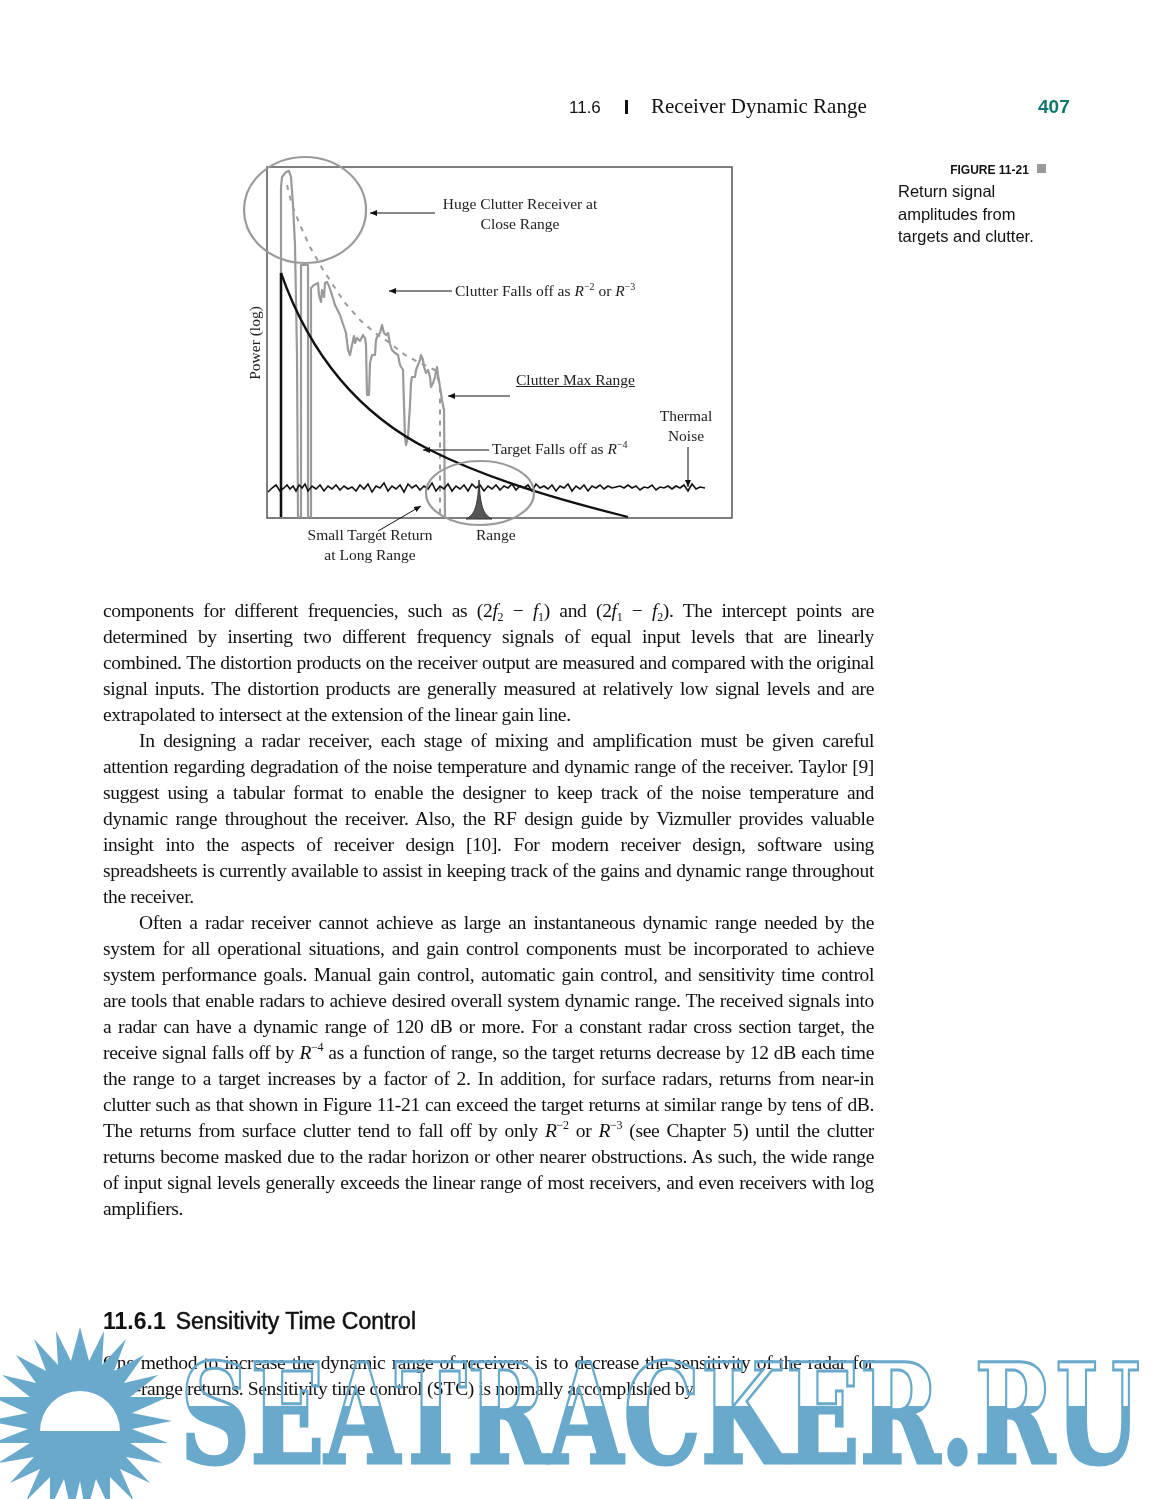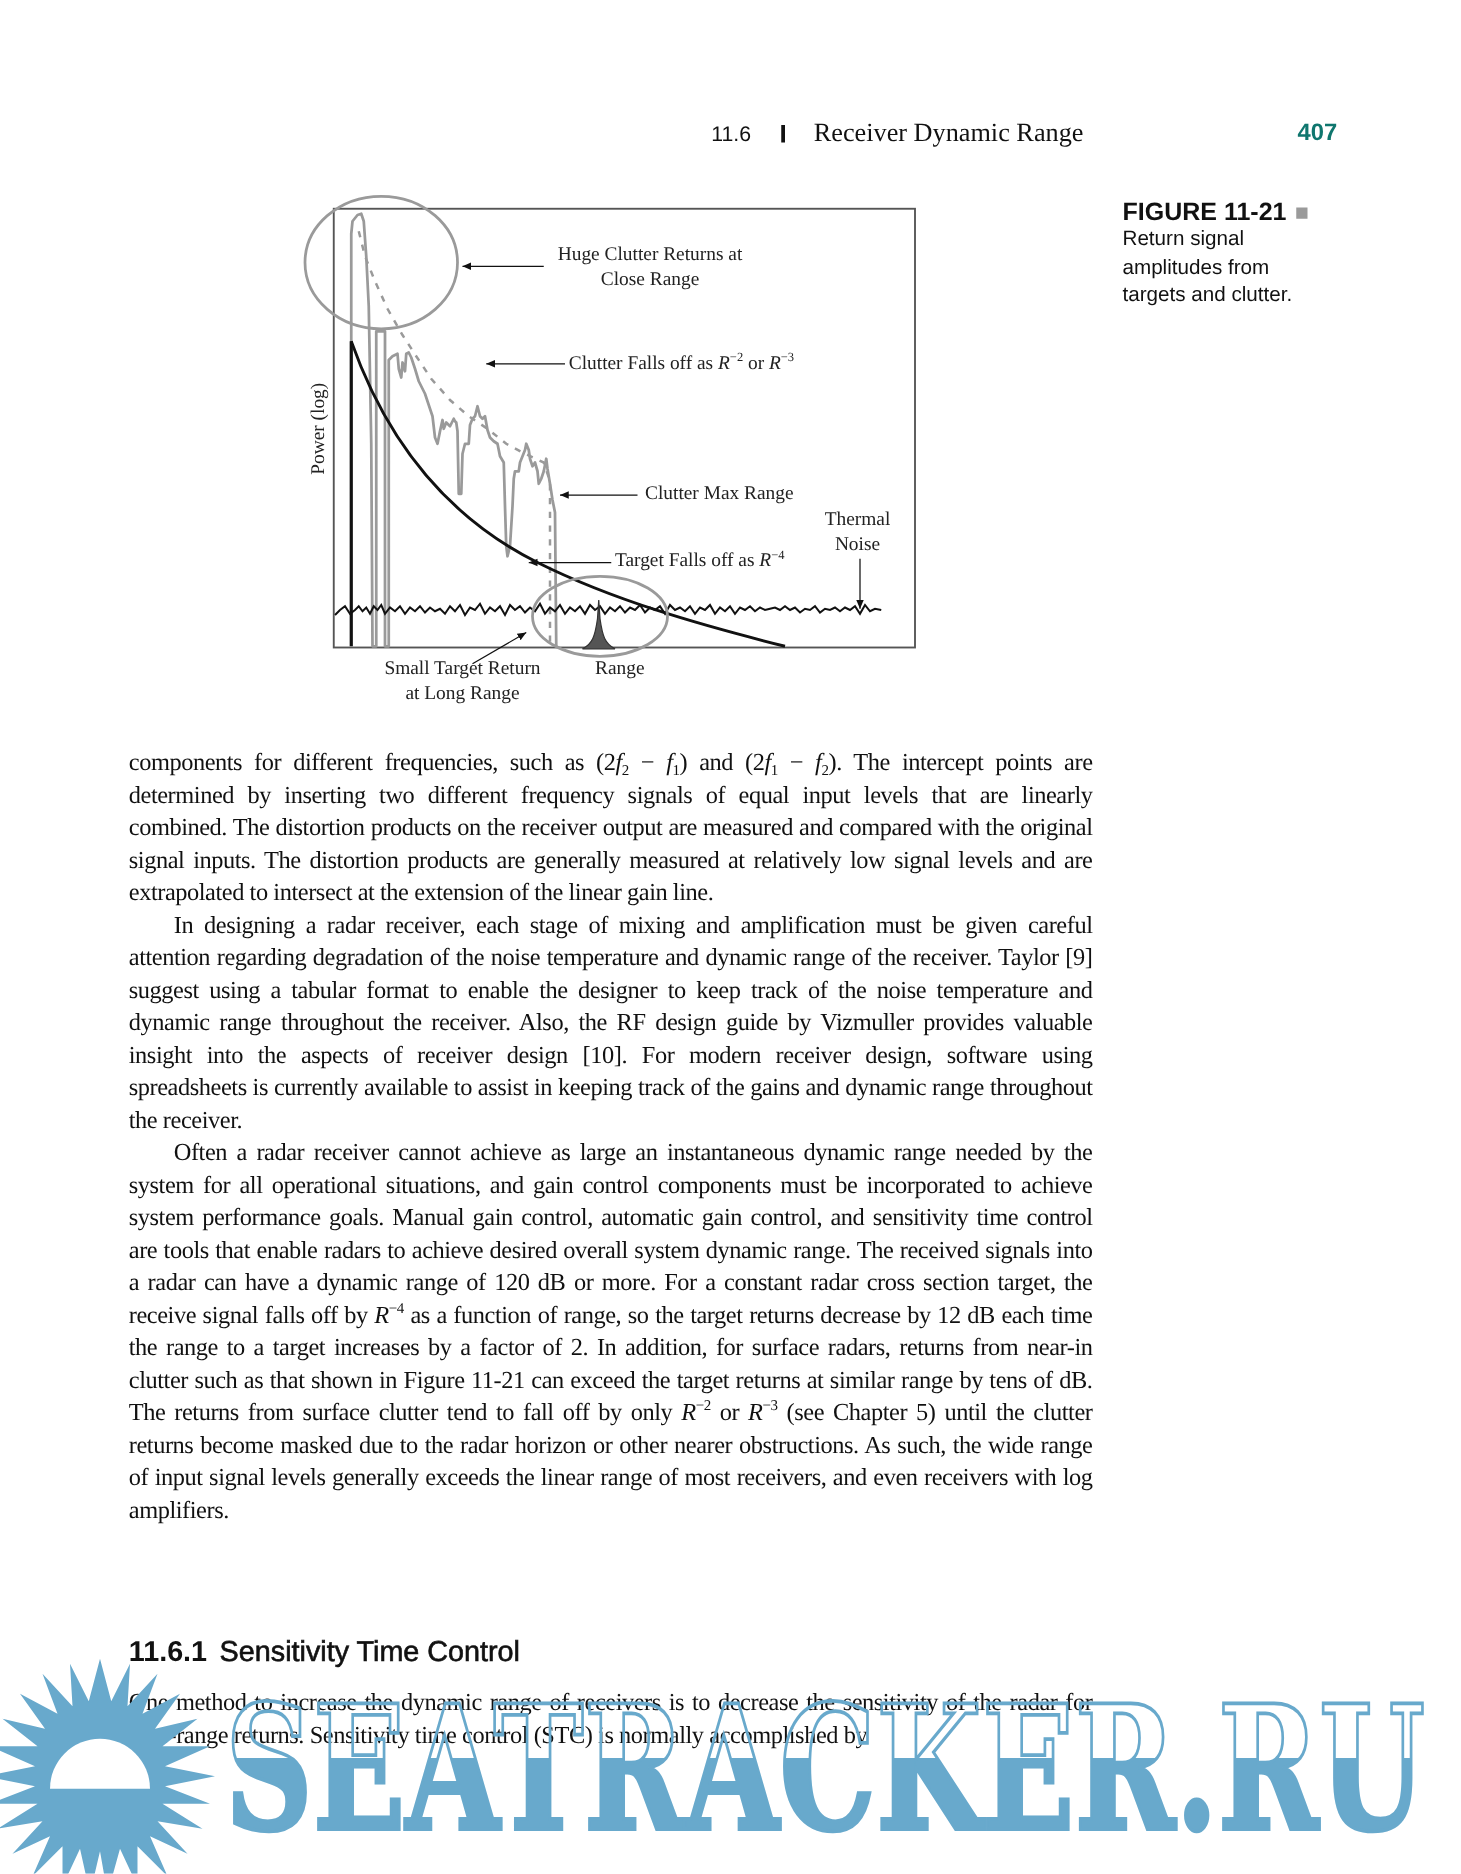--- a/index.html
+++ b/index.html
@@ -13,21 +13,21 @@
   .rh-title { position: absolute; left: 651px; top: 0px; font-size: 21px; color: #111; }
   .rh-page { position: absolute; left: 1038px; top: 2px; font-size: 19px; font-weight: bold; color: #0f766e; }
 
   .figure { position: absolute; left: 230px; top: 155px; width: 520px; height: 420px; }
   .figure svg { position: absolute; left: 0; top: 0; }
   .fig-label { position: absolute; font-size: 15.5px; color: #222; white-space: nowrap; line-height: 20px; }
   .fig-label i { font-style: italic; }
   .fig-label sup { font-size: 10px; vertical-align: 6px; line-height: 0; }
 
   .caption { position: absolute; left: 898px; top: 160px; width: 200px; color: #111; }
-  .caption-num { font-size: 20px; font-weight: bold; line-height: 20px; }
+  .caption-num { font-size: 12px; font-weight: bold; line-height: 20px; text-align: center; }
   .caption-square { display: inline-block; width: 9px; height: 9px; background: #9a9a9a; margin-left: 8px; vertical-align: 1px; }
   .caption-text { font-size: 16.5px; line-height: 22.5px; }
 
   .body-text { position: absolute; left: 103px; width: 771px; font-size: 19.5px; line-height: 26px; color: #111;
                text-align: justify; letter-spacing: -0.35px; }
   .body-text p { margin: 0; }
   .body-text p.indent { text-indent: 36px; }
   .body-text i { font-style: italic; }
   .body-text sub { font-size: 12px; vertical-align: -4px; line-height: 0; }
   .body-text sup { font-size: 12px; vertical-align: 8px; line-height: 0; }
@@ -78,29 +78,29 @@
     <line x1="222" y1="136" x2="159" y2="136" stroke="#111" stroke-width="1" marker-end="url(#arr)"></line>
     <line x1="280" y1="241" x2="218" y2="241" stroke="#111" stroke-width="1" marker-end="url(#arr)"></line>
     <line x1="259" y1="295" x2="193" y2="295" stroke="#111" stroke-width="1" marker-end="url(#arr)"></line>
     <line x1="458" y1="292" x2="458" y2="332" stroke="#111" stroke-width="1" marker-end="url(#arr)"></line>
     <line x1="148" y1="376" x2="191" y2="351" stroke="#111" stroke-width="1" marker-end="url(#arr)"></line>
   </svg>
 
   <div class="fig-label serif" style="left:-20px; top:178px; transform: rotate(-90deg); transform-origin: center; width:90px; text-align:center;">Power (log)</div>
 
   <div class="fig-label serif" style="left:205px; top:39px; text-align:center; width:170px;">
-    <div>Huge Clutter Returns at</div>
+    <div>Huge Clutter Receiver at</div>
     <div>Close Range</div>
   </div>
 
   <div class="fig-label serif" style="left:225px; top:126px;">
     <span>Clutter Falls off as </span><i>R</i><sup>−2</sup><span> or </span><i>R</i><sup>−3</sup>
   </div>
 
-  <div class="fig-label serif" style="left:286px; top:230px;">Clutter Max Range</div>
+  <div class="fig-label serif" style="left:286px; top:215px;text-decoration:underline;">Clutter Max Range</div>
 
   <div class="fig-label serif" style="left:424px; top:251px; text-align:center; width:64px;">
     <div>Thermal</div>
     <div>Noise</div>
   </div>
 
   <div class="fig-label serif" style="left:262px; top:284px;">
     <span>Target Falls off as </span><i>R</i><sup>−4</sup>
   </div>
 

